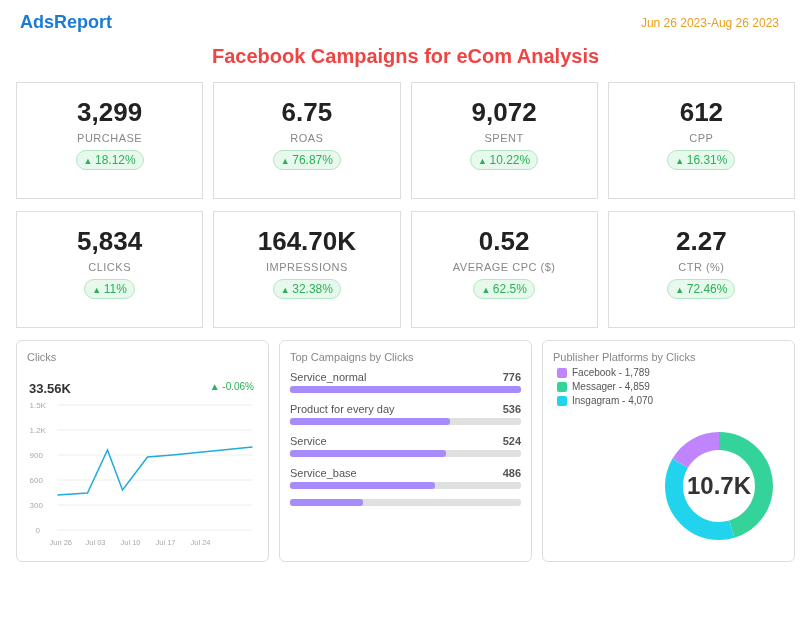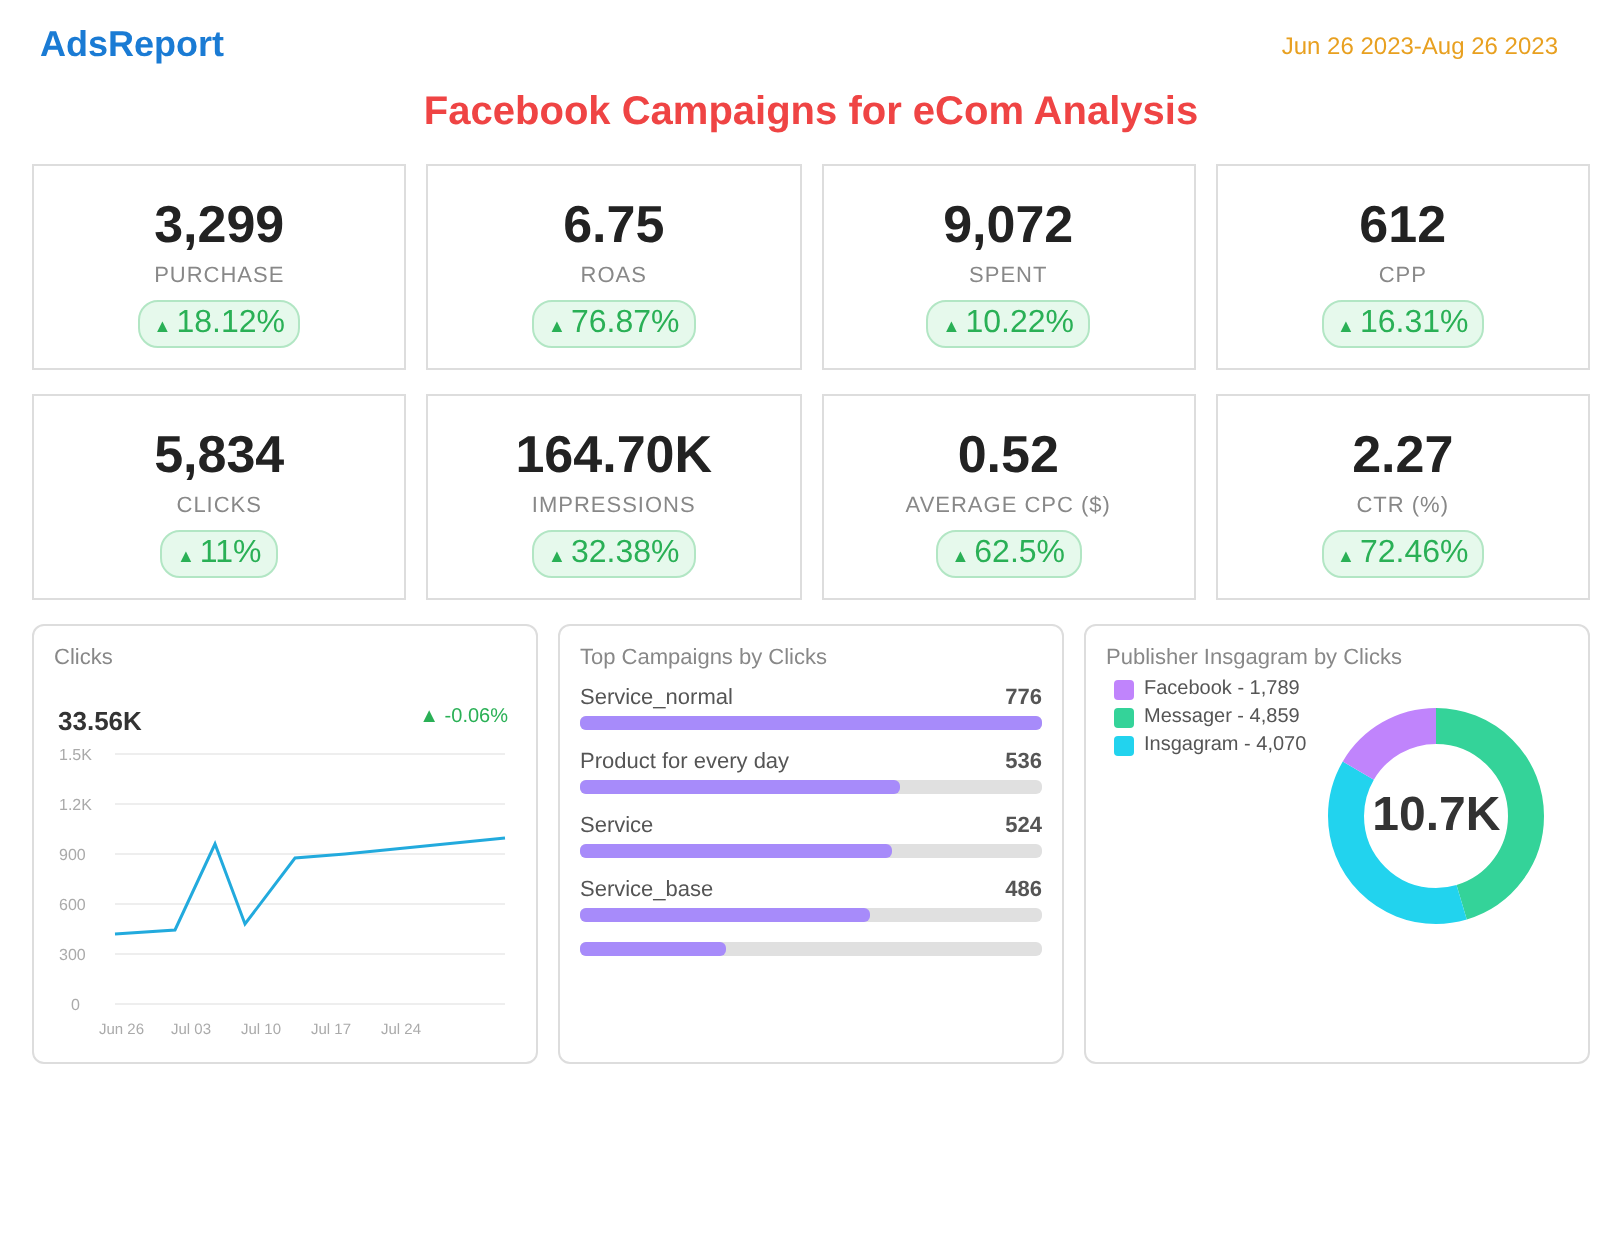--- a/index.html
+++ b/index.html
@@ -36,42 +36,42 @@
     .metrics-grid {
       display: grid;
       grid-template-columns: repeat(4, 1fr);
       gap: 10px;
       padding: 0 16px;
       margin-bottom: 12px;
     }
     .metric-card {
       border: 1px solid #ddd;
       border-radius: 0;
-      padding: 14px 10px 10px 10px;
+      padding: 14px 10px 28px 10px;
       text-align: center;
       background: #fff;
     }
     .metric-value {
       font-size: 26px;
       font-weight: bold;
       color: #222;
       margin-bottom: 4px;
     }
     .metric-label {
       font-size: 11px;
       color: #888;
       letter-spacing: 0.5px;
       margin-bottom: 6px;
       text-transform: uppercase;
     }
     .metric-badge {
       display: inline-block;
       background: #e6f9ec;
       color: #2ab056;
-      font-size: 16px;
+      font-size: 12px;
       padding: 2px 7px;
       border-radius: 10px;
       border: 1px solid #b2e6c4;
     }
     .metric-badge::before {
       content: '▲ ';
       font-size: 9px;
     }
     .charts-row {
       display: grid;
@@ -135,22 +135,22 @@
       height: 7px;
       width: 100%;
     }
     .bar-fill {
       background: #a78bfa;
       border-radius: 3px;
       height: 7px;
     }
     .donut-area {
       display: flex;
-      flex-direction: row;
-      align-items: flex-start;
+      flex-direction: column;
+      align-items: flex-end;
     }
     .legend {
       font-size: 10px;
       color: #555;
       margin-bottom: 8px;
       align-self: flex-start;
       padding-left: 4px;
     }
     .legend-item {
       display: flex;
@@ -311,21 +311,21 @@
     </div>
         <div class="bar-item">
       <div class="bar-bg">
         <div class="bar-fill" style="width:31.70103092783505%"></div>
       </div>
     </div>
       </div>
   </div>
 
   <div class="chart-card">
-    <div class="chart-title">Publisher Insgagram by Clicks</div>
+    <div class="chart-title">Publisher Platforms by Clicks</div>
     <div class="donut-area">
       <div class="legend" id="donut-legend">
           <div class="legend-item">
       <div class="legend-dot" style="background:#c084fc"></div>
       <span>Facebook - 1,789</span>
     </div>
           <div class="legend-item">
       <div class="legend-dot" style="background:#34d399"></div>
       <span>Messager - 4,859</span>
     </div>

